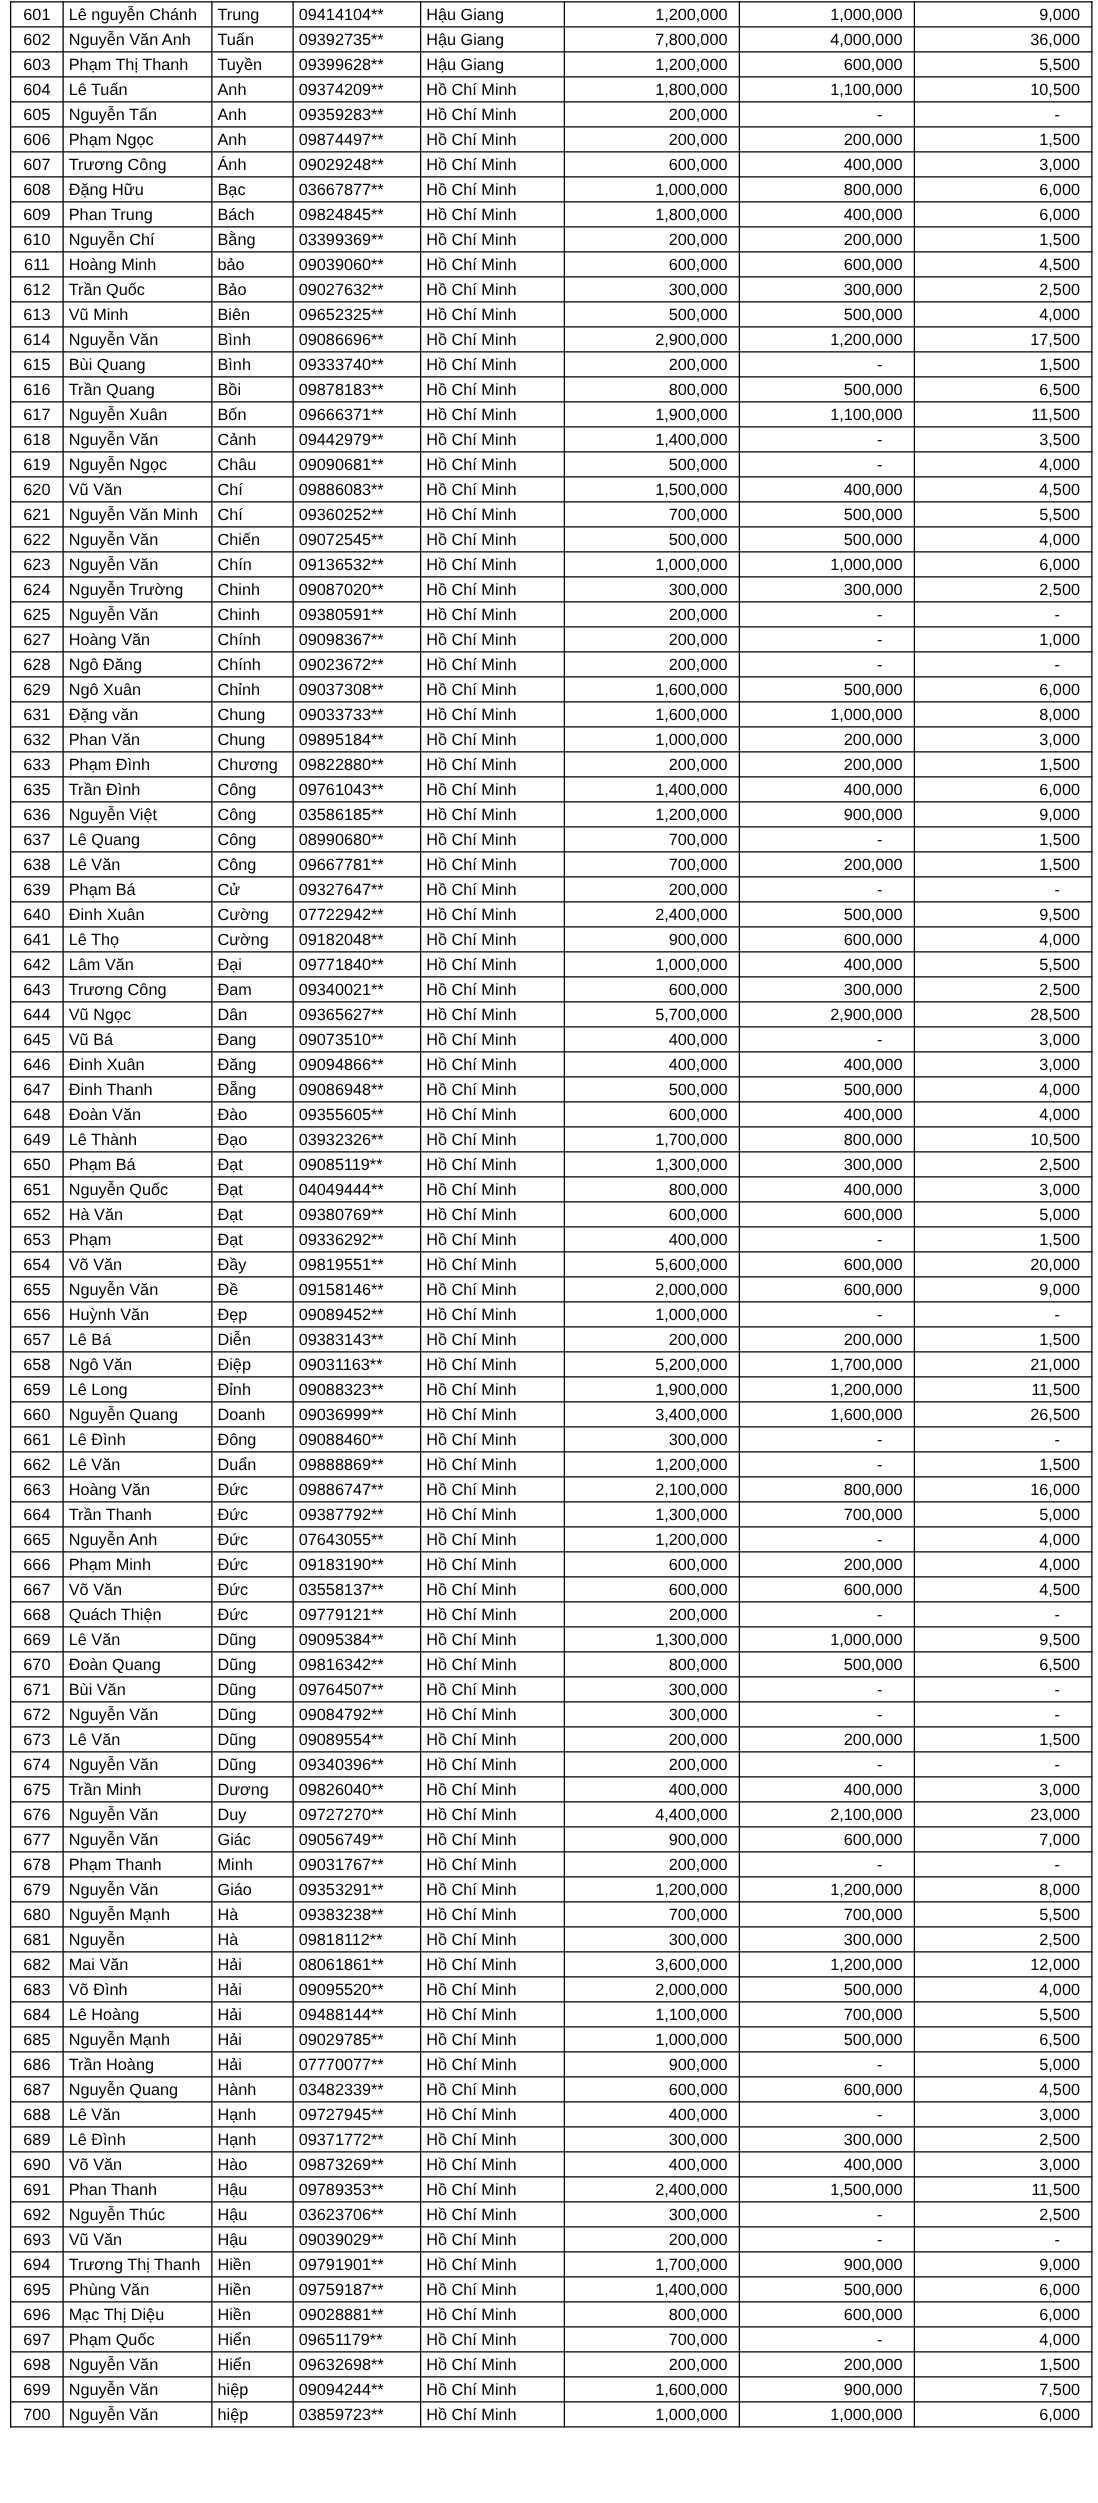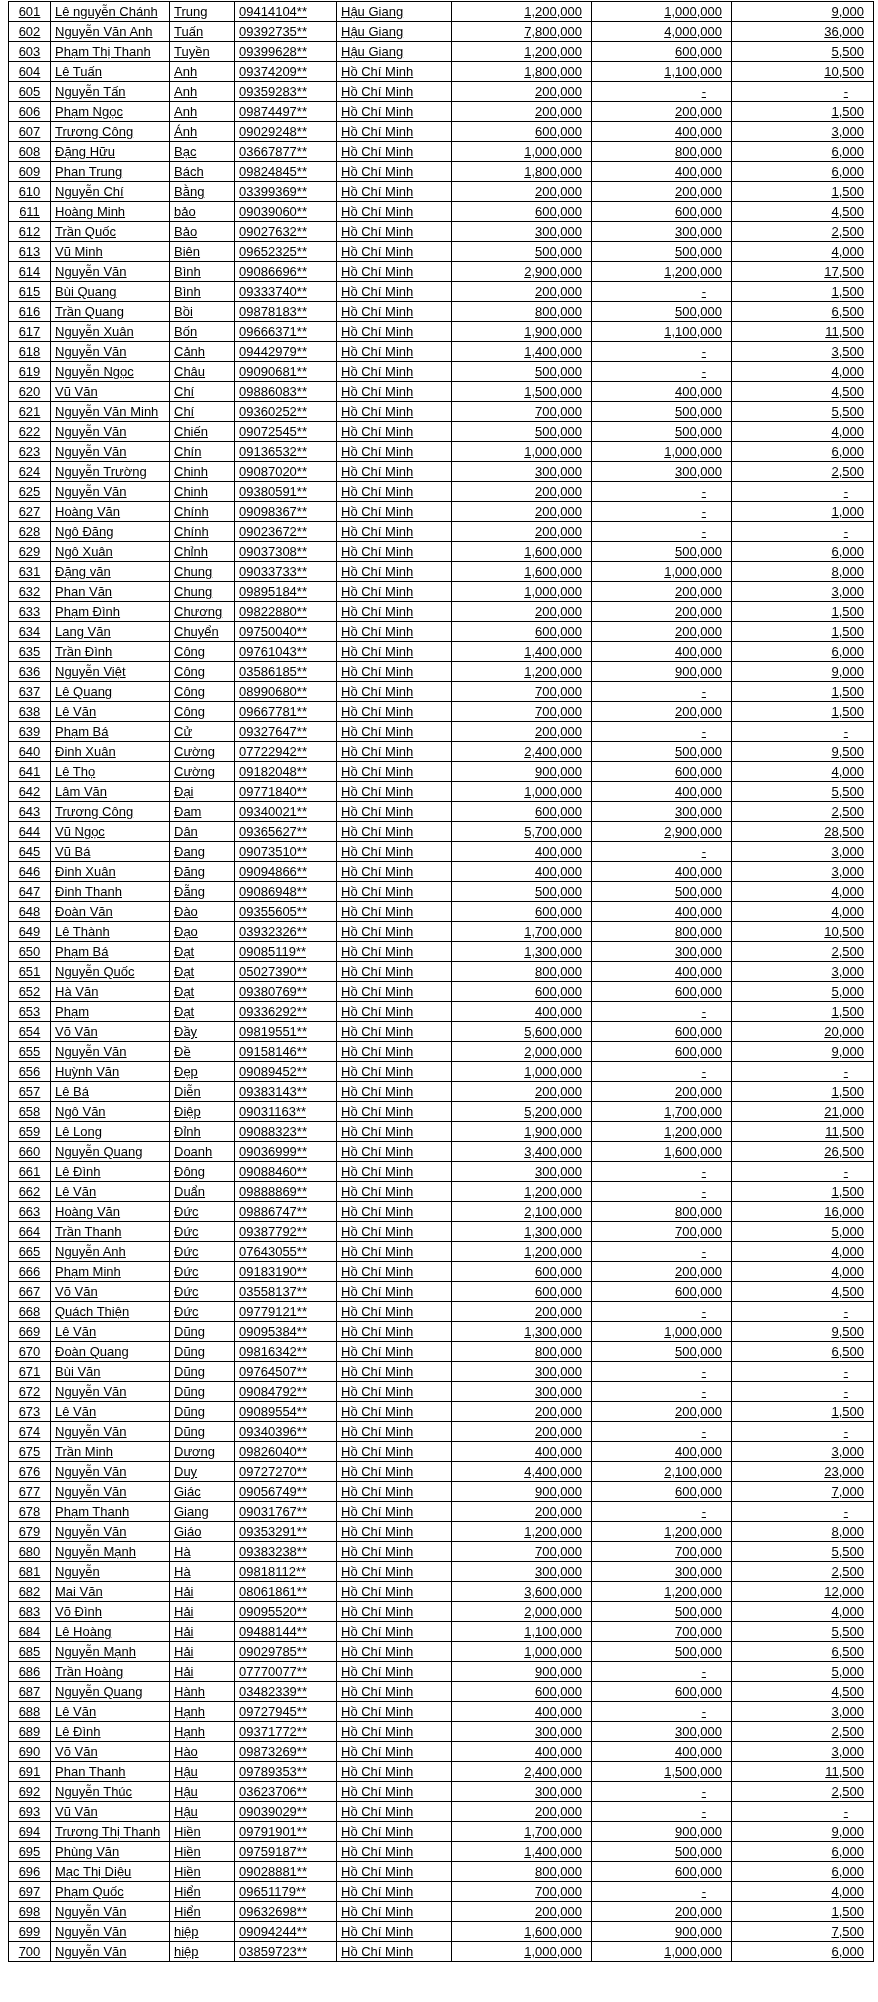--- a/index.html
+++ b/index.html
@@ -16,21 +16,20 @@
     width: 878px;
     height: 2002px;
     padding: 1px 0 0 8px;
     background: var(--bg-color, #ffffff);
     overflow: hidden;
   }
   table.records {
     border-collapse: collapse;
     table-layout: fixed;
     width: 865px;
-    text-decoration: underline;
   }
   .w-row-number   { width: 42px; }
   .w-last-name    { width: 119px; }
   .w-first-name   { width: 65px; }
   .w-phone        { width: 102px; }
   .w-province     { width: 115px; }
   .w-amount-1     { width: 140px; }
   .w-amount-2     { width: 140px; }
   .w-amount-3     { width: 142px; }
 
@@ -381,30 +380,20 @@
           <td>633</td>
           <td>Phạm Đình</td>
           <td>Chương</td>
           <td>09822880**</td>
           <td>Hồ Chí Minh</td>
           <td>200,000</td>
           <td>200,000</td>
           <td>1,500</td>
         </tr>
         <tr>
-          <td>634</td>
-          <td>Lang Văn</td>
-          <td>Chuyển</td>
-          <td>09750040**</td>
-          <td>Hồ Chí Minh</td>
-          <td>600,000</td>
-          <td>200,000</td>
-          <td>1,500</td>
-        </tr>
-        <tr>
           <td>635</td>
           <td>Trần Đình</td>
           <td>Công</td>
           <td>09761043**</td>
           <td>Hồ Chí Minh</td>
           <td>1,400,000</td>
           <td>400,000</td>
           <td>6,000</td>
         </tr>
         <tr>
@@ -554,21 +543,21 @@
           <td>09085119**</td>
           <td>Hồ Chí Minh</td>
           <td>1,300,000</td>
           <td>300,000</td>
           <td>2,500</td>
         </tr>
         <tr>
           <td>651</td>
           <td>Nguyễn Quốc</td>
           <td>Đạt</td>
-          <td>05027390**</td>
+          <td>04049444**</td>
           <td>Hồ Chí Minh</td>
           <td>800,000</td>
           <td>400,000</td>
           <td>3,000</td>
         </tr>
         <tr>
           <td>652</td>
           <td>Hà Văn</td>
           <td>Đạt</td>
           <td>09380769**</td>
@@ -823,21 +812,21 @@
           <td>Giác</td>
           <td>09056749**</td>
           <td>Hồ Chí Minh</td>
           <td>900,000</td>
           <td>600,000</td>
           <td>7,000</td>
         </tr>
         <tr>
           <td>678</td>
           <td>Phạm Thanh</td>
-          <td>Giang</td>
+          <td>Minh</td>
           <td>09031767**</td>
           <td>Hồ Chí Minh</td>
           <td>200,000</td>
           <td class="dash">-</td>
           <td class="dash">-</td>
         </tr>
         <tr>
           <td>679</td>
           <td>Nguyễn Văn</td>
           <td>Giáo</td>

